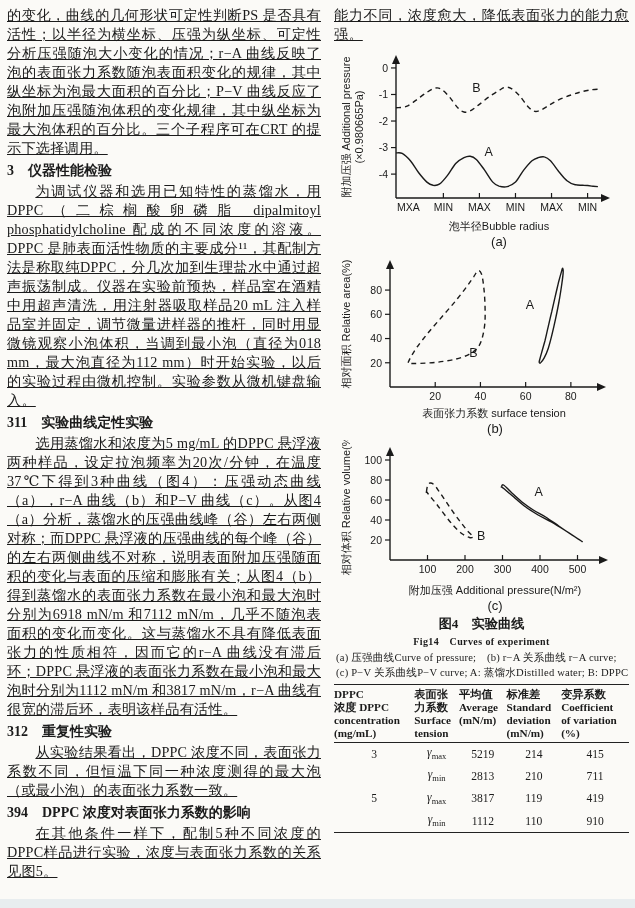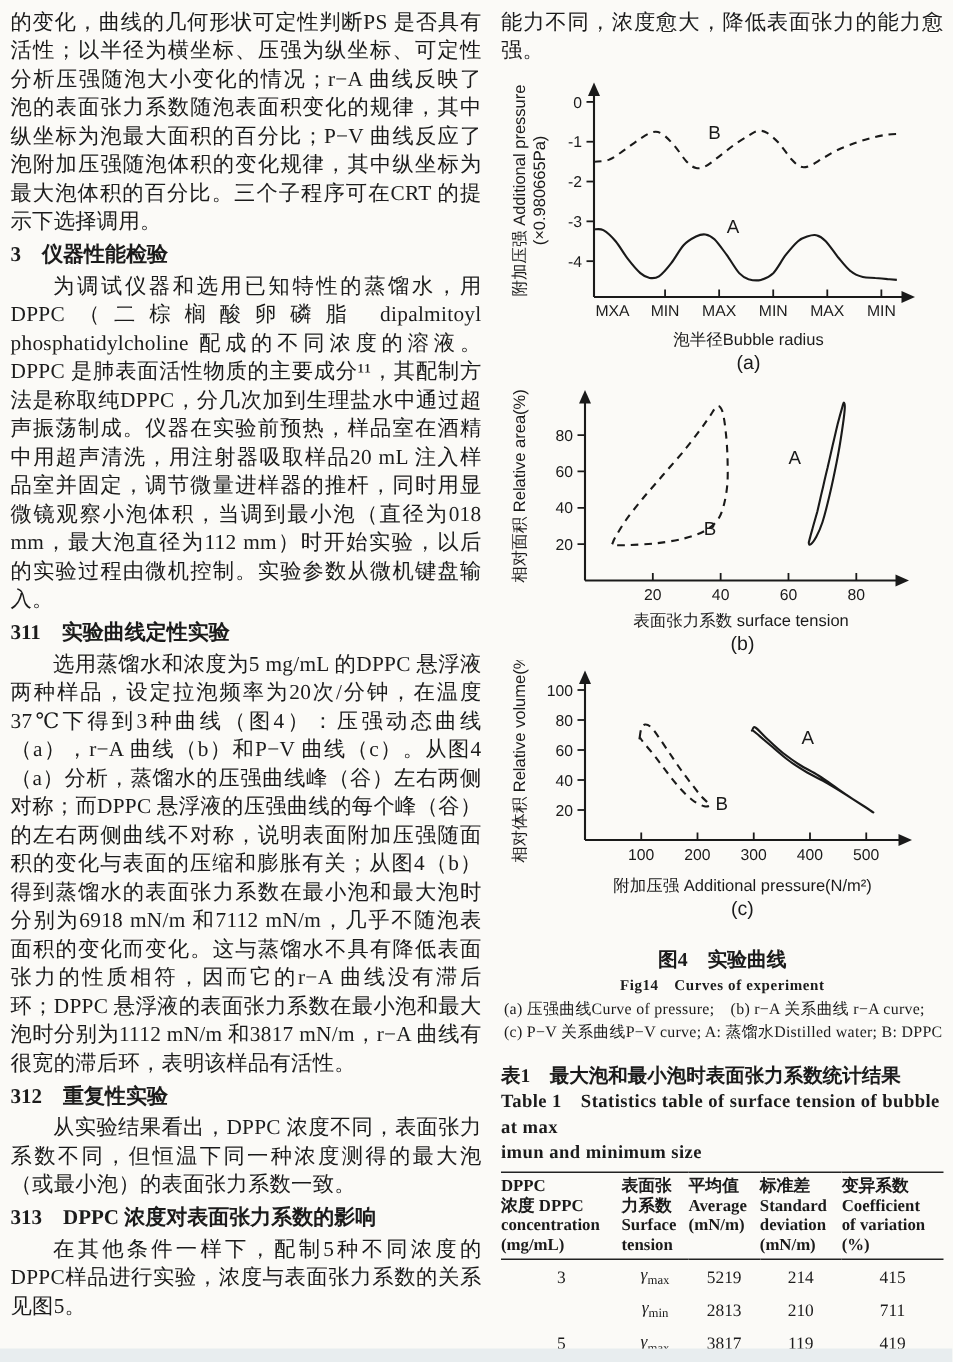--- a/index.html
+++ b/index.html
@@ -8,41 +8,42 @@
     background:#fbfaf7;color:#1b1b1b;
     font-family:"Liberation Serif","DejaVu Serif",serif;
   }
   .page{display:flex;gap:13px;padding:6px 6px 0 7px;}
   .col{box-sizing:border-box;}
   .col.left{width:314px;}
   .col.right{width:295px;}
   .para{
     margin:0;font-size:14.2px;line-height:19px;text-align:justify;
     letter-spacing:0.2px;
+    text-decoration:underline;
   }
   .para.indent{text-indent:2em;}
   .heading{
     margin:3px 0 1px 0;font-size:14px;line-height:20px;font-weight:bold;
   }
   
   .chart-wrap{margin:4px 0 0 4px;}
   .chart-wrap svg{display:block;}
   .subcap{
     width:278px;box-sizing:border-box;text-align:center;
     font-family:"Liberation Sans","DejaVu Sans",sans-serif;
     font-size:13px;line-height:15px;color:#1a1a1a;
   }
   .subcap.a{padding-left:44px;}
   .subcap.b{padding-left:36px;}
   .subcap.c{padding-left:36px;}
   .tick{font-family:"Liberation Sans","DejaVu Sans",sans-serif;font-size:10.5px;fill:#1a1a1a;}
   .alabel{font-family:"Liberation Sans","DejaVu Sans",sans-serif;font-size:11px;fill:#1a1a1a;}
   .slabel{font-family:"Liberation Sans","DejaVu Sans",sans-serif;font-size:12.5px;fill:#1a1a1a;}
   
-  .figcap{margin-top:18px;text-align:center;}
+  .figcap{margin-top:2px;text-align:center;}
   .figcap-zh{font-size:13.2px;font-weight:bold;line-height:18px;}
   .figcap-en{font-size:10px;font-weight:bold;line-height:18px;letter-spacing:0.4px;}
   .fignote{font-size:10.6px;line-height:14.5px;text-align:left;margin:0 0 0 2px;letter-spacing:0.2px;}
   
   .tablecap{margin-top:12px;}
   .tbl-zh{font-size:13px;font-weight:bold;line-height:18px;}
   .tbl-en{font-size:12.4px;font-weight:bold;line-height:17px;letter-spacing:0.3px;}
   table.stats{
     width:100%;border-collapse:collapse;margin-top:4px;
     border-top:1.6px solid #222;border-bottom:1.6px solid #222;
@@ -67,21 +68,21 @@
 <div class="page">
 
   <div class="col left">
     <p class="para">的变化，曲线的几何形状可定性判断PS 是否具有活性；以半径为横坐标、压强为纵坐标、可定性分析压强随泡大小变化的情况；r−A 曲线反映了泡的表面张力系数随泡表面积变化的规律，其中纵坐标为泡最大面积的百分比；P−V 曲线反应了泡附加压强随泡体积的变化规律，其中纵坐标为最大泡体积的百分比。三个子程序可在CRT 的提示下选择调用。</p>
     <p class="heading">3　仪器性能检验</p>
     <p class="para indent">为调试仪器和选用已知特性的蒸馏水，用DPPC（二棕榈酸卵磷脂 dipalmitoyl phosphatidylcholine 配成的不同浓度的溶液。DPPC 是肺表面活性物质的主要成分¹¹，其配制方法是称取纯DPPC，分几次加到生理盐水中通过超声振荡制成。仪器在实验前预热，样品室在酒精中用超声清洗，用注射器吸取样品20 mL 注入样品室并固定，调节微量进样器的推杆，同时用显微镜观察小泡体积，当调到最小泡（直径为018 mm，最大泡直径为112 mm）时开始实验，以后的实验过程由微机控制。实验参数从微机键盘输入。</p>
     <p class="heading">311　实验曲线定性实验</p>
     <p class="para indent">选用蒸馏水和浓度为5 mg/mL 的DPPC 悬浮液两种样品，设定拉泡频率为20次/分钟，在温度37℃下得到3种曲线（图4）：压强动态曲线（a），r−A 曲线（b）和P−V 曲线（c）。从图4（a）分析，蒸馏水的压强曲线峰（谷）左右两侧对称；而DPPC 悬浮液的压强曲线的每个峰（谷）的左右两侧曲线不对称，说明表面附加压强随面积的变化与表面的压缩和膨胀有关；从图4（b）得到蒸馏水的表面张力系数在最小泡和最大泡时分别为6918 mN/m 和7112 mN/m，几乎不随泡表面积的变化而变化。这与蒸馏水不具有降低表面张力的性质相符，因而它的r−A 曲线没有滞后环；DPPC 悬浮液的表面张力系数在最小泡和最大泡时分别为1112 mN/m 和3817 mN/m，r−A 曲线有很宽的滞后环，表明该样品有活性。</p>
     <p class="heading">312　重复性实验</p>
     <p class="para indent">从实验结果看出，DPPC 浓度不同，表面张力系数不同，但恒温下同一种浓度测得的最大泡（或最小泡）的表面张力系数一致。</p>
-    <p class="heading">313　DPPC 浓度对表面张力系数的影响</p>
+    <p class="heading">394　DPPC 浓度对表面张力系数的影响</p>
     <p class="para indent">在其他条件一样下，配制5种不同浓度的DPPC样品进行实验，浓度与表面张力系数的关系见图5。</p>
 
   </div>
 
   <div class="col right">
     <p class="para">能力不同，浓度愈大，降低表面张力的能力愈强。</p>
 
     <div class="chart-wrap">
       <svg viewBox="0 0 278 186" width="278" height="186">
           <line x1="58" y1="10" x2="58" y2="150" stroke="#1a1a1a" stroke-width="1.4"></line>
@@ -188,25 +189,20 @@
       <div class="subcap c">(c)</div>
     </div>
 
     <div class="figcap">
       <div class="figcap-zh">图4　实验曲线</div>
       <div class="figcap-en">Fig14　Curves of experiment</div>
       <div class="fignote">(a) 压强曲线Curve of pressure;　(b) r−A 关系曲线 r−A curve;</div>
       <div class="fignote">(c) P−V 关系曲线P−V curve; A: 蒸馏水Distilled water; B: DPPC</div>
     </div>
 
-    <div class="tablecap">
-      <div class="tbl-zh">表1　最大泡和最小泡时表面张力系数统计结果</div>
-      <div class="tbl-en">Table 1　Statistics table of surface tension of bubble at max</div>
-      <div class="tbl-en">imun and minimum size</div>
-    </div>
 
     <table class="stats">
       <thead>
           <tr>
             <th>
               <div>DPPC</div>
               <div>浓度 DPPC</div>
               <div>concentration</div>
               <div>(mg/mL)</div>
             </th>

